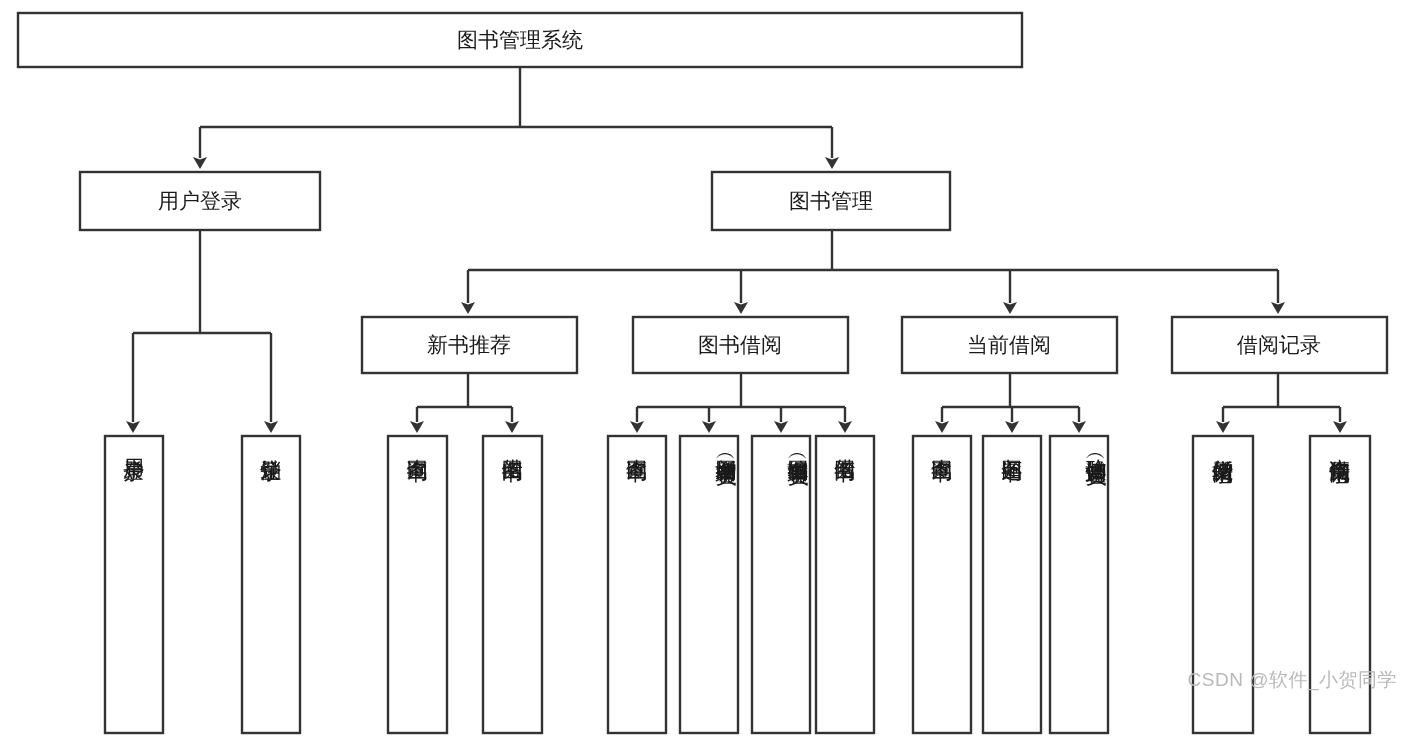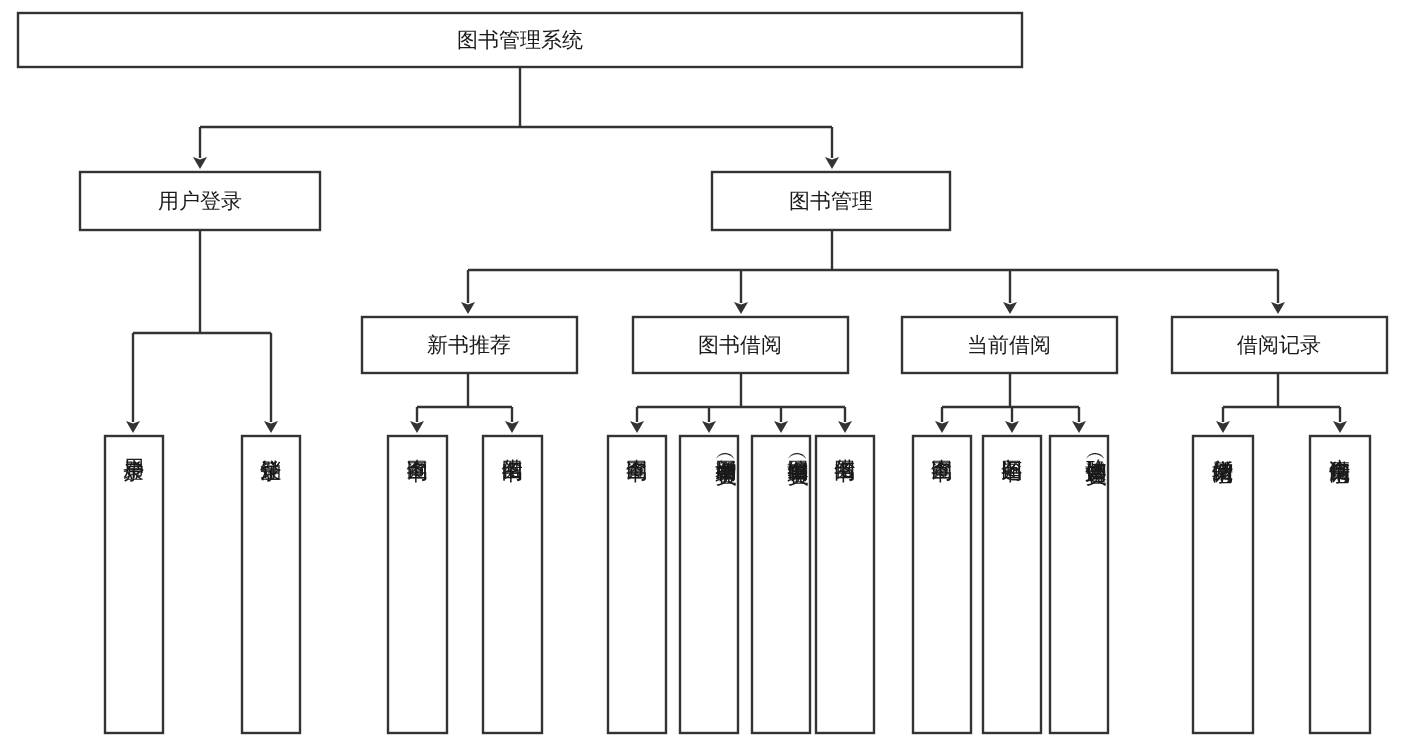--- a/index.html
+++ b/index.html
@@ -190,13 +190,14 @@
   <div class="vlabel" style="left:608px;  top:436px; width:58px; height:297px;">查询图书</div>
   <div class="vlabel" style="left:680px;  top:436px; width:58px; height:297px; align-items:flex-start;">新增图书（管理员）</div>
   <div class="vlabel" style="left:752px;  top:436px; width:58px; height:297px; align-items:flex-start;">编辑图书（管理员）</div>
   <div class="vlabel" style="left:816px;  top:436px; width:58px; height:297px;">借阅图书</div>
   <div class="vlabel" style="left:913px;  top:436px; width:58px; height:297px;">查询图书</div>
   <div class="vlabel" style="left:983px;  top:436px; width:58px; height:297px;">归还图书</div>
   <div class="vlabel" style="left:1050px; top:436px; width:58px; height:297px; align-items:flex-start;">确认归还（管理员）</div>
   <div class="vlabel" style="left:1193px; top:436px; width:60px; height:297px;">新增借阅记录</div>
   <div class="vlabel" style="left:1310px; top:436px; width:60px; height:297px;">查询借阅记录</div>
 
+  <div class="watermark">CSDN @软件_小贺同学</div>
 </div>
 
 </body></html>

